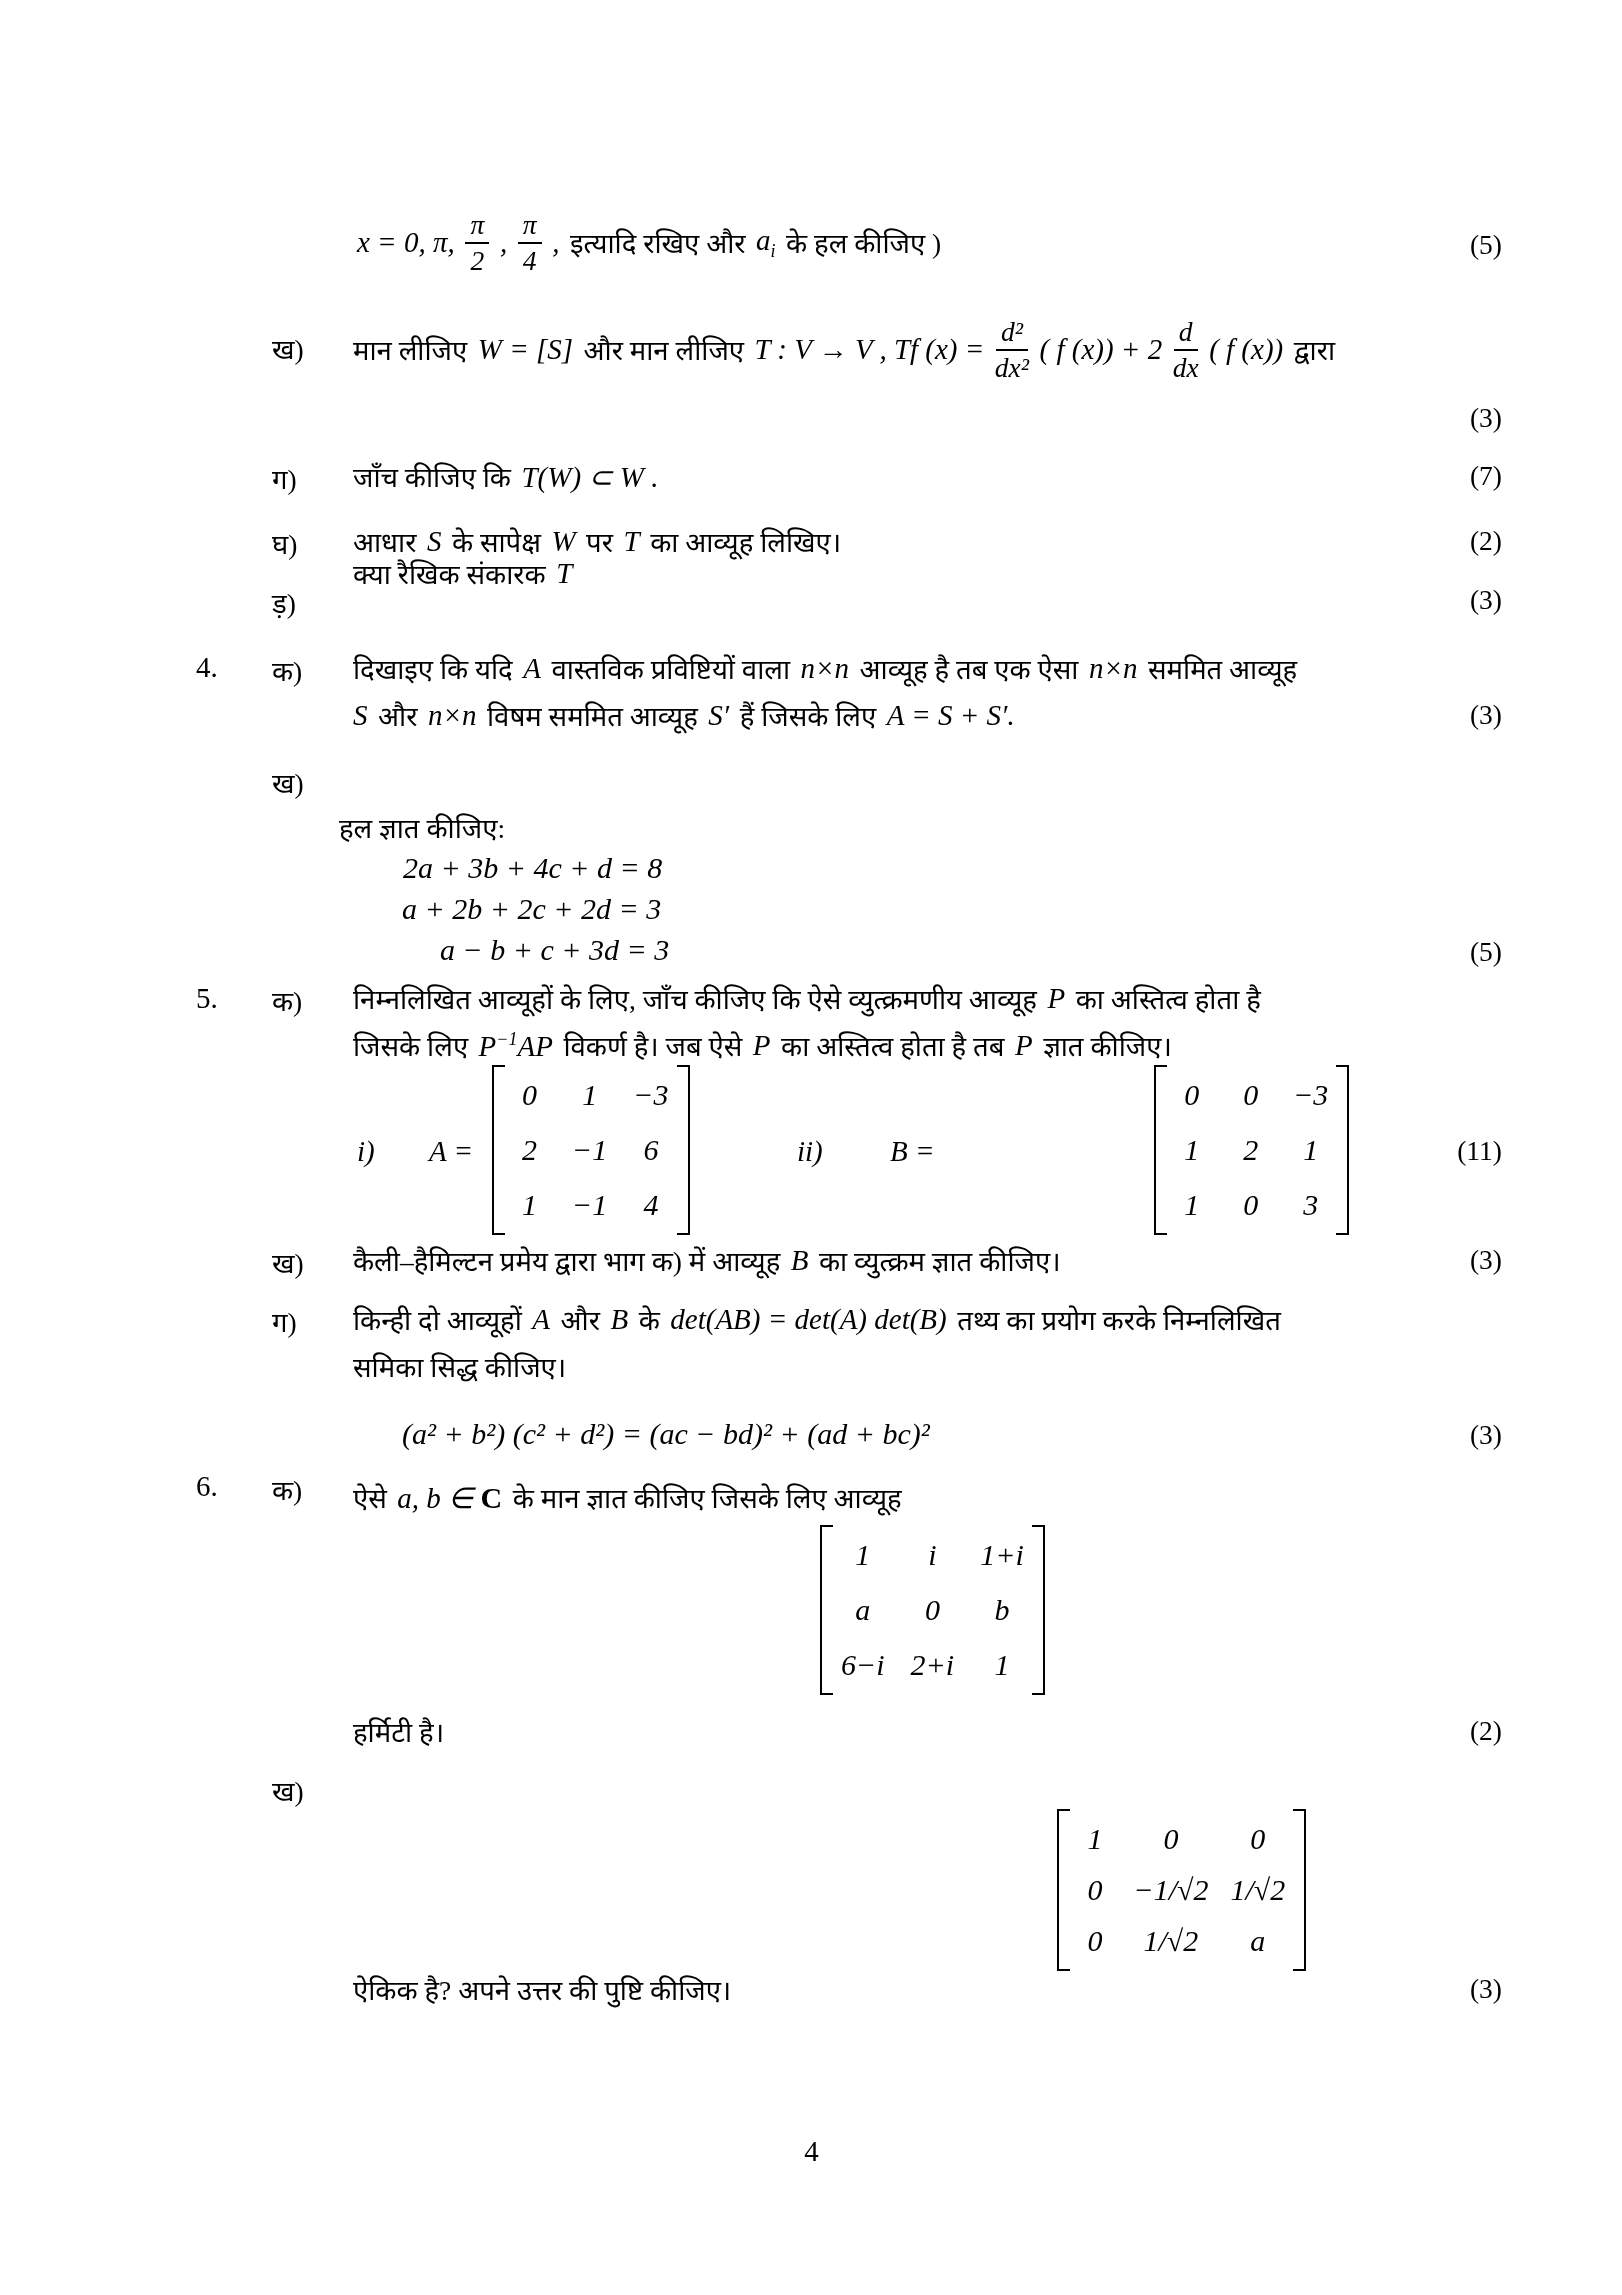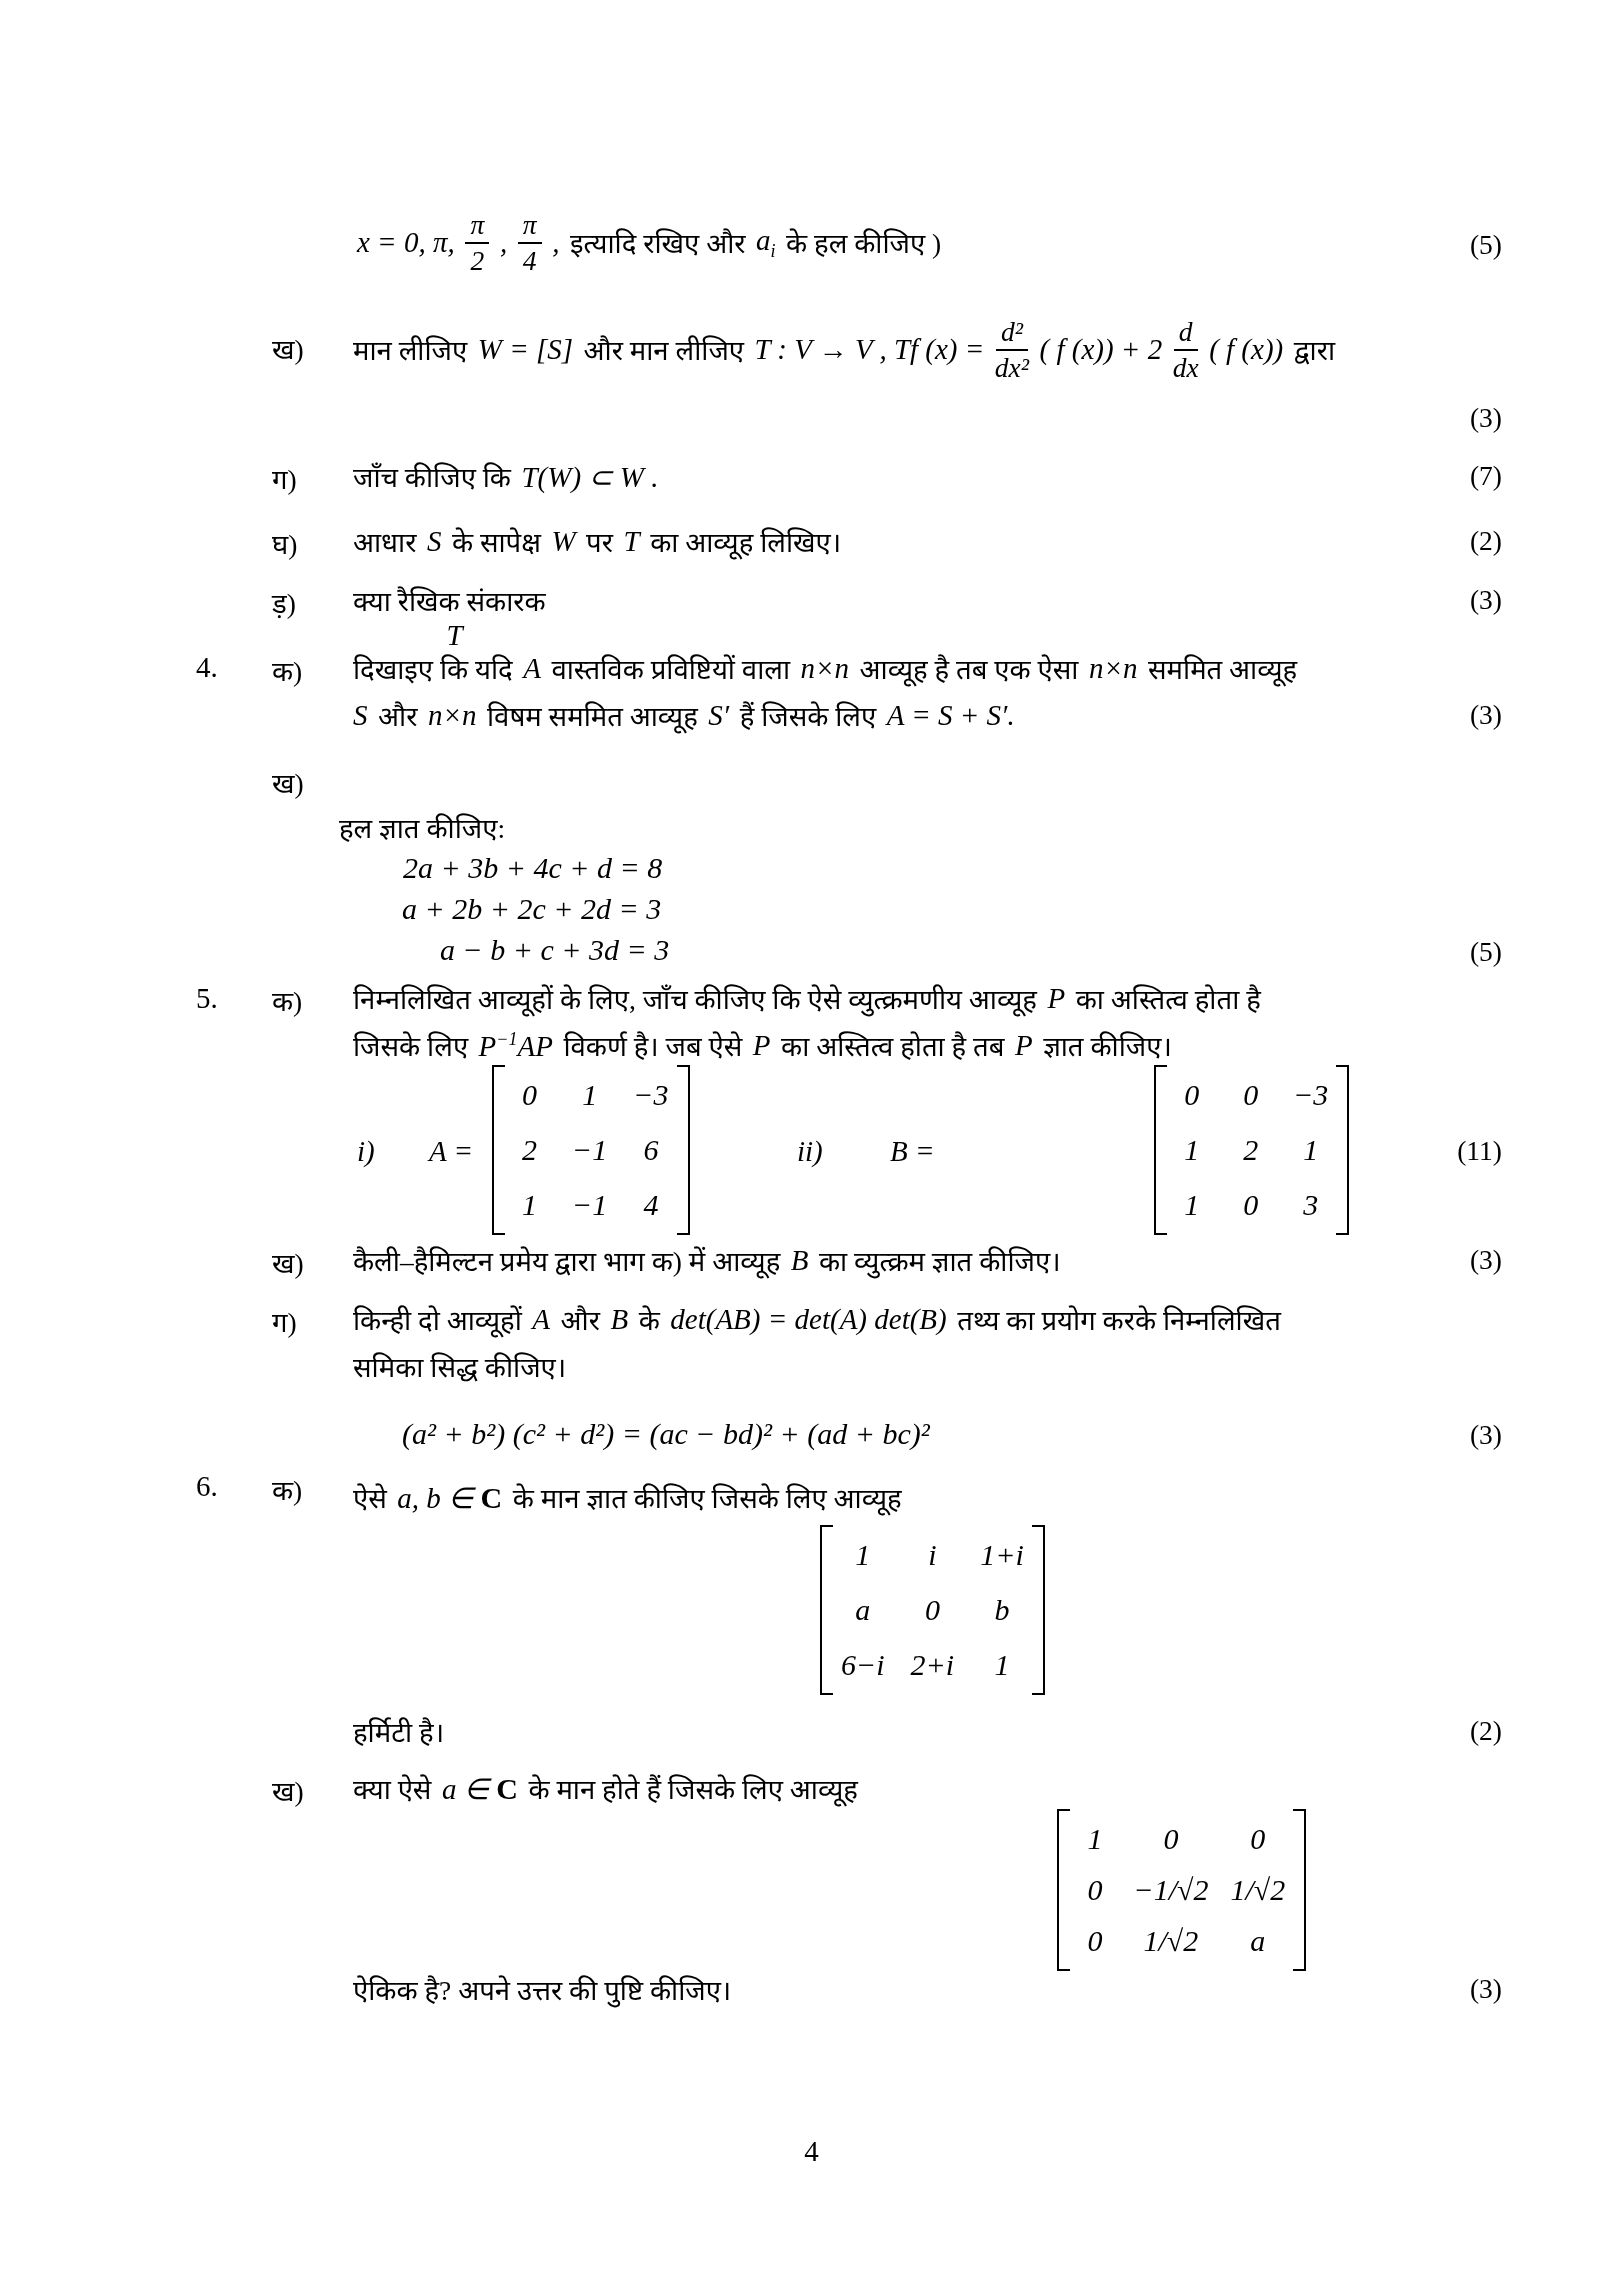--- a/index.html
+++ b/index.html
@@ -101,21 +101,21 @@
     <span class="hi seg">के सापेक्ष</span>
     <span class="m seg">W</span>
     <span class="hi seg">पर</span>
     <span class="m seg">T</span>
     <span class="hi seg">का आव्यूह लिखिए।</span>
   </div>
   <span class="abs marks" style="top:525px;">(2)</span>
 
   
   <span class="abs qlabel" style="top:584px;left:272px;">ड़)</span>
-  <div class="abs line" style="top:582px;left:353px;flex-direction:column;">
+  <div class="abs line" style="top:555px;left:353px;">
     <span class="hi seg">क्या रैखिक संकारक</span>
     <span class="m seg">T</span>
   </div>
   <span class="abs marks" style="top:584px;">(3)</span>
 
   
   <span class="abs qnum" style="top:651px;left:196px;">4.</span>
   <span class="abs qlabel" style="top:652px;left:272px;">क)</span>
   <div class="abs line" style="top:650px;left:353px;">
     <span class="hi seg">दिखाइए कि यदि</span>
@@ -232,25 +232,20 @@
       <span class="c">b</span>
     <span class="c">6−i</span>
       <span class="c">2+i</span>
       <span class="c">1</span>
   </div>
   <div class="abs line hi" style="top:1713px;left:353px;">हर्मिटी है।</div>
   <span class="abs marks" style="top:1715px;">(2)</span>
 
   
   <span class="abs qlabel" style="top:1772px;left:272px;">ख)</span>
-  <div class="abs line" style="top:1770px;left:353px;">
-    <span class="hi seg">क्या ऐसे</span>
-    <span class="m seg"><i>a ∈</i> <span class="boldC">C</span></span>
-    <span class="hi seg">के मान होते हैं जिसके लिए आव्यूह</span>
-  </div>
   <div class="abs mat" style="top:1809px;left:432px;column-gap:22px;row-gap:17px;">
     <span class="c">1</span>
       <span class="c">0</span>
       <span class="c">0</span>
     <span class="c">0</span>
       <span class="c">−1/√2</span>
       <span class="c">1/√2</span>
     <span class="c">0</span>
       <span class="c">1/√2</span>
       <span class="c">a</span>

